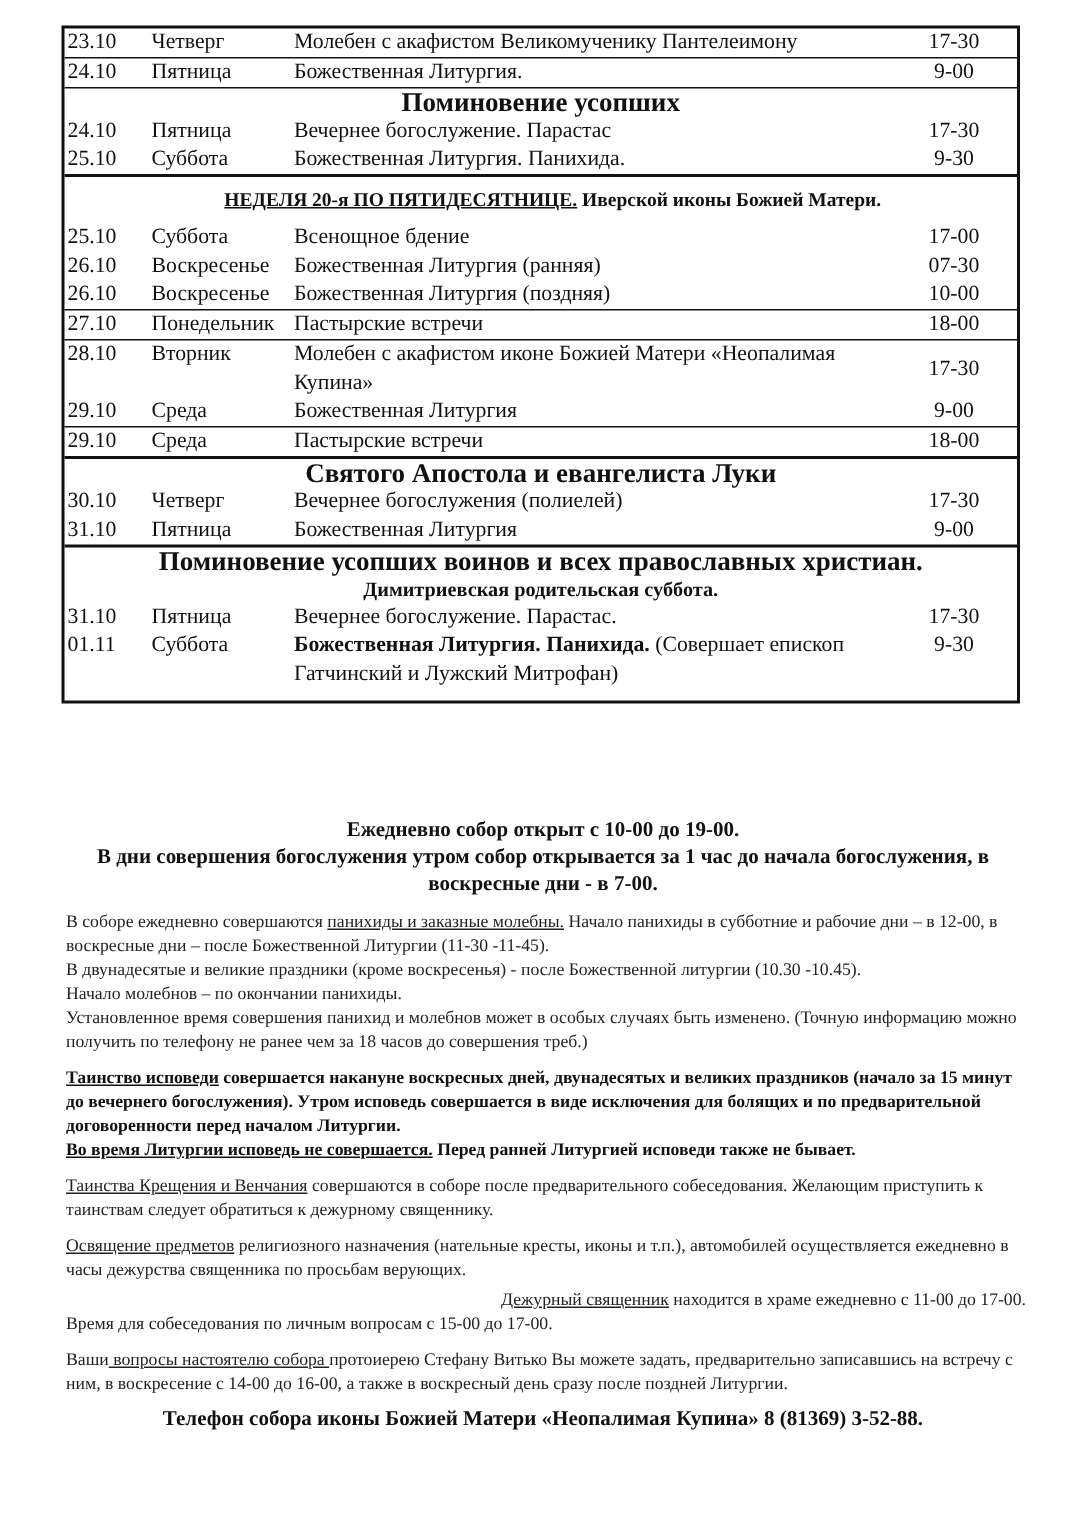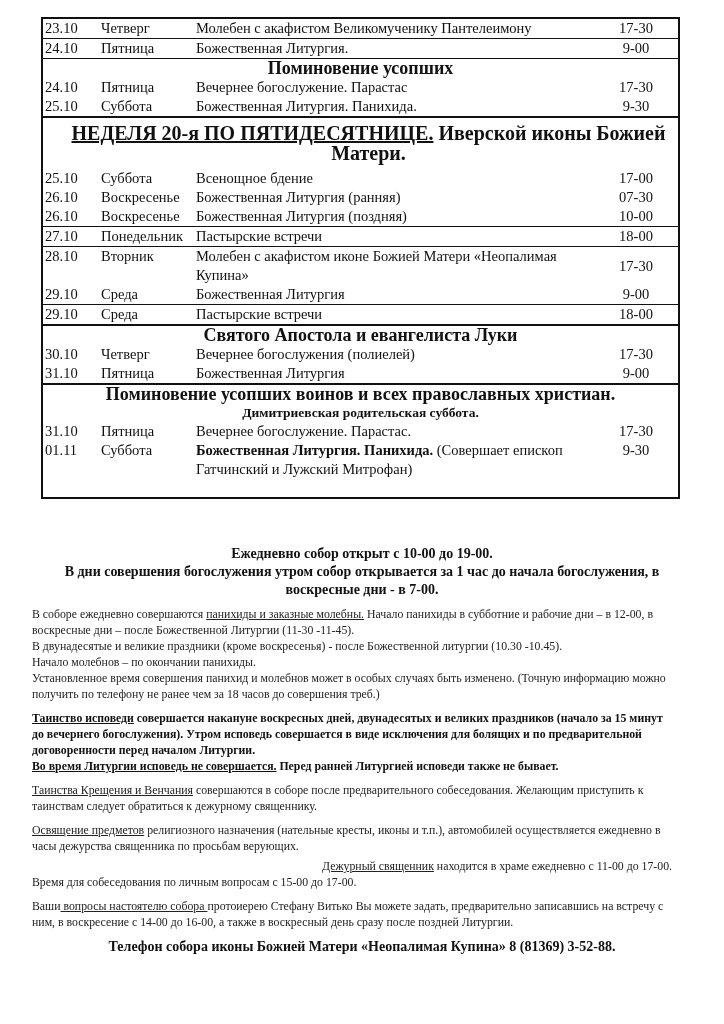--- a/index.html
+++ b/index.html
@@ -21,26 +21,26 @@
   .hdr .c-svc { flex: 1; text-align: center; border-right: 1px solid #111; }
   .hdr .c-time { width: 84px; text-align: center; }
   .row { display: flex; line-height: 19px; min-height: 19px; }
   .row.bt { border-top: 1px solid #111; }
   .row.bt2 { border-top: 2px solid #111; }
   .row .d { width: 58px; padding-left: 2px; box-sizing: border-box; }
   .row .w { width: 95px; }
   .row .s { flex: 1; padding-right: 6px; }
   .row .t { width: 84px; text-align: center; display: flex; align-items: center; justify-content: center; }
   .feast { text-align: center; font-weight: bold; font-size: 18px; line-height: 18px; }
-  .feast.big { font-size: 20px; line-height: 20px; padding: 5px 0 6px 16px; }
+  .feast.big { font-size: 13px; line-height: 20px; padding: 5px 0 6px 16px; }
   .feast.mid { font-size: 13.5px; line-height: 19px; }
   .u { text-decoration: underline; }
   .b { font-weight: bold; }
 
-  .info { position: absolute; left: 32px; width: 640px; font-size: 11.8px; line-height: 16px; color: #222; }
+  .info { position: absolute; left: 44px; width: 640px; font-size: 11.8px; line-height: 16px; color: #222; }
   .center-b { text-align: center; font-weight: bold; font-size: 14px; line-height: 18px; color: #111; }
   .para { margin: 0; }
   .boldp { font-weight: bold; color: #111; }
 </style>
 </head>
 <body>
 
 <div class="sched">
 
   <div class="row">
@@ -137,21 +137,21 @@
   <div class="row bt2" style="display:block">
     <div class="feast">Поминовение усопших воинов и всех православных христиан.</div>
     <div class="feast mid">Димитриевская родительская суббота.</div>
   </div>
   <div class="row">
     <div class="d">31.10</div>
     <div class="w">Пятница</div>
     <div class="s">Вечернее богослужение. Парастас.</div>
     <div class="t">17-30</div>
   </div>
-  <div class="row" style="padding-bottom:18px">
+  <div class="row" style="padding-bottom:8px">
     <div class="d">01.11</div>
     <div class="w">Суббота</div>
     <div class="s"><span class="b">Божественная Литургия. Панихида.</span><span> (Совершает епископ Гатчинский и Лужский Митрофан)</span></div>
     <div class="t" style="align-items:flex-start">9-30</div>
   </div>
 </div>
 
 <div class="info" style="top:545px; left:30px; width:664px;">
   <div class="center-b">Ежедневно собор открыт с 10-00 до 19-00.</div>
   <div class="center-b">В дни совершения богослужения утром собор открывается за 1 час до начала богослужения,   в воскресные дни - в 7-00.</div>

